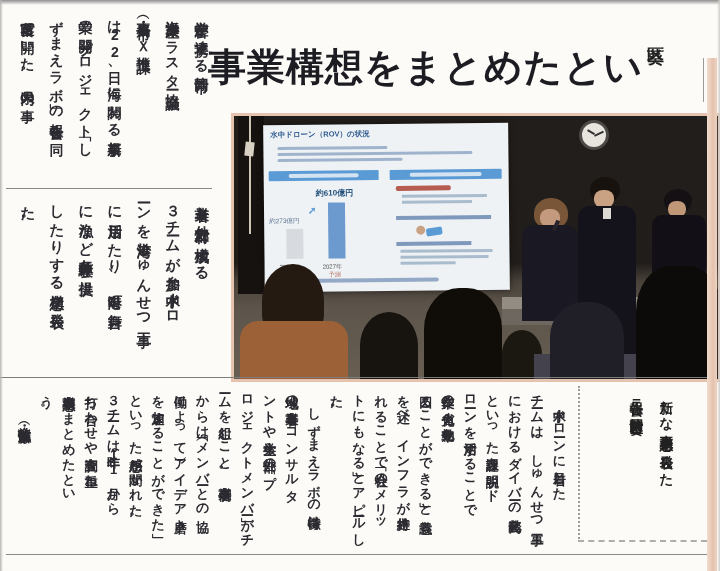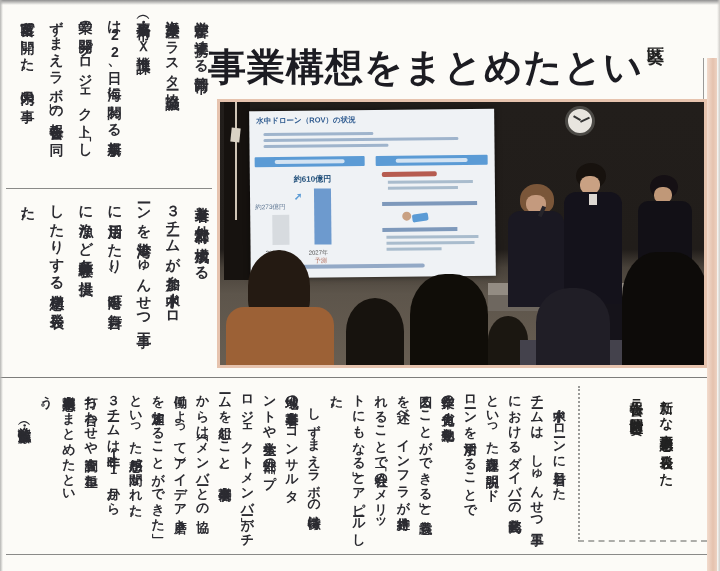--- a/index.html
+++ b/index.html
@@ -46,21 +46,21 @@
   
   .slide{position:absolute;left:30px;top:8px;width:245px;height:167px;background:#eff2f5;box-shadow:0 0 6px rgba(0,0,0,.55);transform:rotate(-.6deg);}
   .slide-title{position:absolute;left:7px;top:5px;font-size:7.5px;font-weight:700;color:#2e5a8f;white-space:nowrap;}
   .sbar{position:absolute;height:3px;border-radius:2px;background:#9fb4cc;}
   .sb1{left:14px;top:22px;width:110px;} .sb2{left:14px;top:28px;width:195px;} .sb3{left:14px;top:34px;width:125px;}
   .shead{position:absolute;top:46px;height:10px;background:#5b9bd5;border-radius:1px;}
   .shead.l{left:5px;width:110px;} .shead.r{left:126px;width:112px;}
   .shead i{position:absolute;left:18%;top:3px;width:64%;height:4px;background:#d3e3f2;border-radius:2px;}
   .bar-gray{position:absolute;left:22px;top:104px;width:17px;height:30px;background:#d7dbdf;}
   .bar-blue{position:absolute;left:64px;top:78px;width:17px;height:56px;background:#6d9ace;}
-  .val-big{position:absolute;left:44px;top:63px;font-size:8px;font-weight:700;color:#1f4e79;white-space:nowrap;}
+  .val-big{position:absolute;left:52px;top:63px;font-size:8px;font-weight:700;color:#1f4e79;white-space:nowrap;}
   .val-small{position:absolute;left:5px;top:92px;font-size:6.5px;color:#5a7390;white-space:nowrap;}
   .arrow{position:absolute;left:44px;top:80px;font-size:10px;color:#5b9bd5;font-weight:700;}
   .xlab{position:absolute;font-size:6px;color:#555;white-space:nowrap;}
   .x1{left:15px;top:138px;} .x1b{left:21px;top:146px;color:#777;}
   .x2{left:58px;top:138px;} .x2b{left:64px;top:146px;color:#b06a5a;}
   .r-t1{position:absolute;left:132px;top:62px;width:55px;height:5px;background:#b65c50;border-radius:2px;}
   .r-s1{position:absolute;left:138px;top:71px;width:85px;height:3px;background:#a9bccd;}
   .r-s2{position:absolute;left:138px;top:77px;width:70px;height:3px;background:#a9bccd;}
   .r-t2{position:absolute;left:132px;top:92px;width:95px;height:4px;background:#7e99bb;}
   .r-pic1{position:absolute;left:152px;top:102px;width:9px;height:9px;border-radius:50%;background:#c9a183;}
@@ -136,21 +136,21 @@
     <div class="ln">に活用したり、港町を舞台</div>
     <div class="ln">に漁など各種体験を提供</div>
     <div class="ln">したりする構想を発表し</div>
     <div class="ln">た。</div>
   </section>
 
   <h1 class="headline">事業構想をまとめたとい</h1>
   <div class="section-label vt">葵区</div>
   <div class="vrule"></div>
 
-  <figure class="photo" style="margin:2px">
+  <figure class="photo" style="margin:16px">
     <div class="room">
       <div class="strip"></div>
       <div class="cord"></div>
       <div class="cord-tag"></div>
 
       <div class="slide">
         <div class="slide-title">水中ドローン（ROV）の状況</div>
         <div class="sbar sb1"></div>
         <div class="sbar sb2"></div>
         <div class="sbar sb3"></div>

